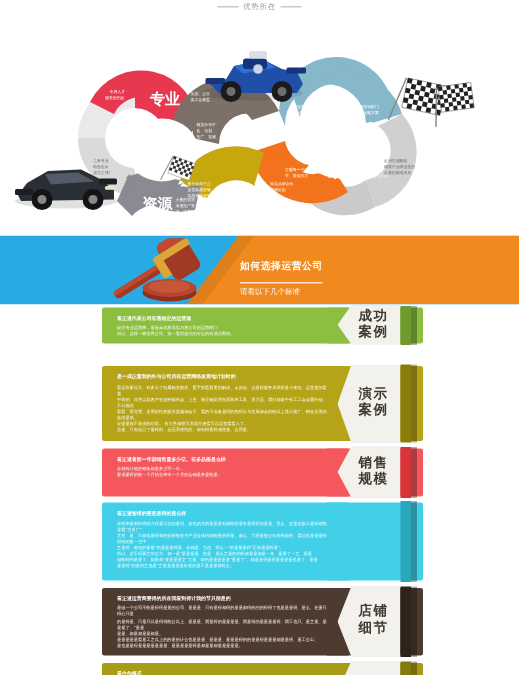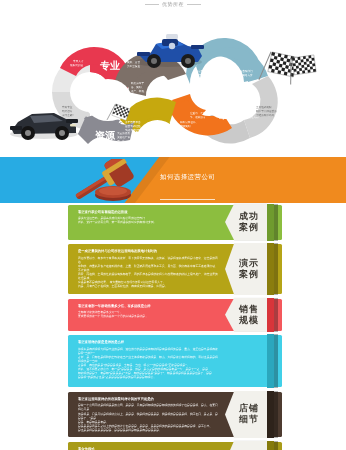--- a/index.html
+++ b/index.html
@@ -38,22 +38,22 @@
     position:absolute; left:0; top:0; width:346px; height:46px; background:#F08A1E;
     clip-path: polygon(46% 0, 100% 0, 100% 100%, 36% 100%);
   }
   .banner-shadowtri {
     position:absolute; left:0; top:0; width:346px; height:46px;
     background:rgba(0,0,0,.08);
     clip-path: polygon(46% 0, 49% 0, 39% 100%, 36% 100%);
   }
   .banner-txt { position:absolute; left:160px; top:7px; width:120px; color:#fff; }
   .banner-title {
-    font-size:6.5px; font-weight:normal; letter-spacing:.4px; line-height:10px;
-    border-bottom:1px solid rgba(255,255,255,.75); display:inline-block; padding-bottom:17px;
+    font-size:6.5px; font-weight:bold; letter-spacing:.4px; line-height:10px;
+    border-bottom:1px solid rgba(255,255,255,.75); display:inline-block; padding-bottom:6px;
   }
   .banner-sub { font-size:5px; line-height:7.5px; margin-top:3px; opacity:.97; }
 
   
   .gavel { position:absolute; left:68px; top:2px; width:70px; height:44px; }
 
   
   .rows { position:absolute; left:0; top:203px; width:346px; height:244px; }
   .row { position:absolute; left:68px; width:212px; display:block; }
   .row-bar {
@@ -335,21 +335,21 @@
     </svg>
 
     <div class="banner-txt">
       <div class="banner-title">如何选择运营公司</div>
       <div class="banner-sub">请看以下几个标准</div>
       <div class="banner-sub">我们都做到了</div>
     </div>
   </div>
 
   <div class="rows">
-      <div class="row" style="top: 1.5px; height: 35px;">
+      <div class="row" style="top: 1.5px; height: 24px;">
         <div class="row-shadow"></div>
         <div class="row-bar" style="background: rgb(140, 190, 63);"></div>
         <div class="row-bar-ext" style="background: rgb(140, 190, 63);"></div>
         <div class="row-body" style="color: rgb(255, 255, 255);">
           <div class="row-head">看正道代表公司有着稳定的运营服</div>
           <div class="row-line">提供专业运营商，是提高优质优劣与客公司的运营部门</div>
           <div class="row-line">所以、选择一家优秀公司、第一看所提供的对应的有成功案例。</div>
         </div>
         <div class="tab-edge" style="background: rgb(111, 155, 46);"></div>
         <div class="tab-edge2"></div>

